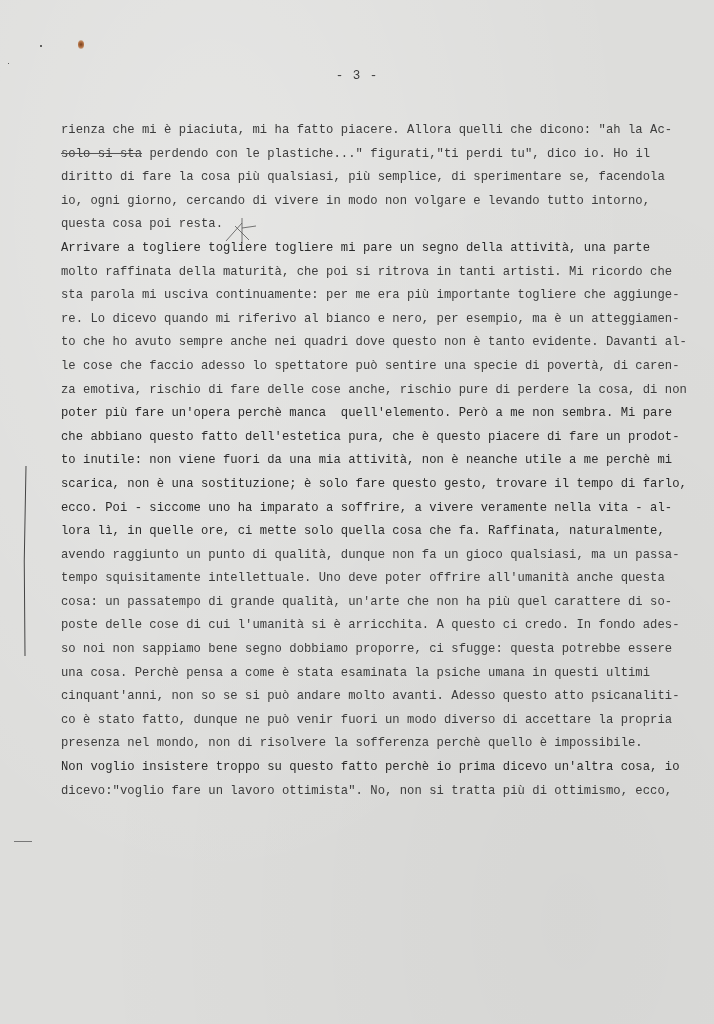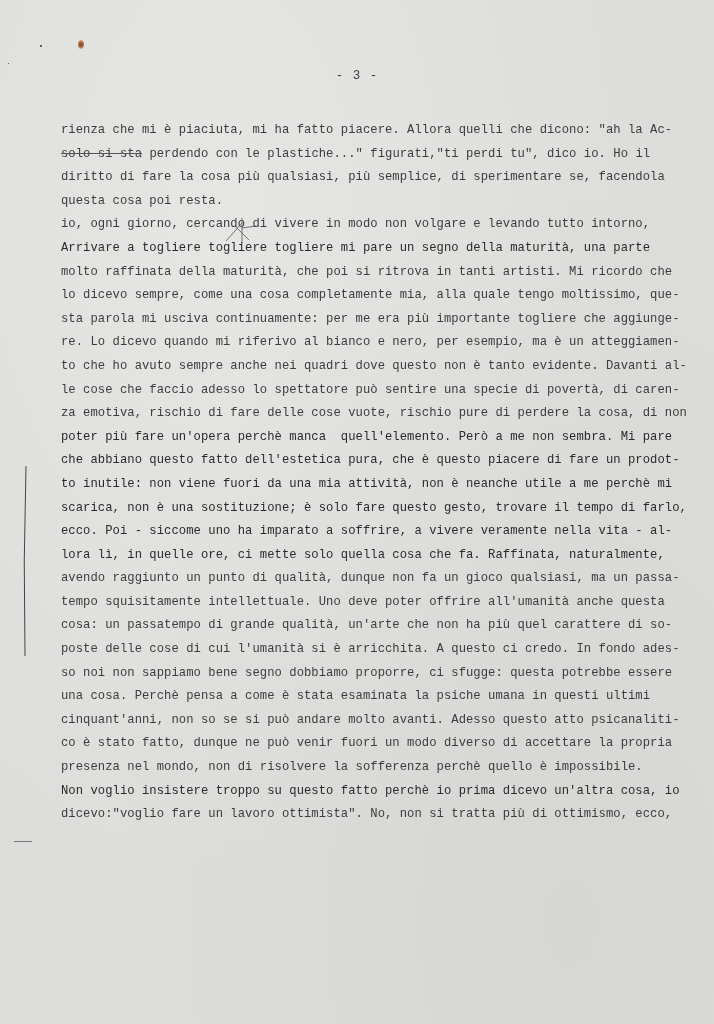--- a/index.html
+++ b/index.html
@@ -100,30 +100,29 @@
   <div class="stain"></div>
   <div class="speck" style="left:40px;top:45px;"></div>
   <div class="speck" style="left:8px;top:63px;width:1px;height:1px;"></div>
 
   <div class="page-number">- 3 -</div>
 
   <div class="body-text">
     <div class="line">rienza che mi è piaciuta, mi ha fatto piacere. Allora quelli che dicono: "ah la Ac-</div>
     <div class="line"><span class="strike">solo si sta</span><span id="line1-rest"> perdendo con le plastiche..." figurati,"ti perdi tu", dico io. Ho il</span></div>
     <div class="line">diritto di fare la cosa più qualsiasi, più semplice, di sperimentare se, facendola</div>
+    <div class="line">io, ogni giorno, cercando di vivere in modo non volgare e levando tutto intorno,</div>
     <div class="line">questa cosa poi resta.</div>
-    <div class="line">io, ogni giorno, cercando di vivere in modo non volgare e levando tutto intorno,</div>
-    <div class="line dark">Arrivare a togliere togliere togliere mi pare un segno della maturità, una parte</div>
+    <div class="line dark">Arrivare a togliere togliere togliere mi pare un segno della attività, una parte</div>
     <div class="line">molto raffinata della maturità, che poi si ritrova in tanti artisti. Mi ricordo che</div>
-    <div class="line">lo dicevo sempre, come una cosa completamente mia, alla quale tengo moltissimo, que-</div>
     <div class="line">sta parola mi usciva continuamente: per me era più importante togliere che aggiunge-</div>
     <div class="line">re. Lo dicevo quando mi riferivo al bianco e nero, per esempio, ma è un atteggiamen-</div>
     <div class="line">to che ho avuto sempre anche nei quadri dove questo non è tanto evidente. Davanti al-</div>
     <div class="line">le cose che faccio adesso lo spettatore può sentire una specie di povertà, di caren-</div>
-    <div class="line">za emotiva, rischio di fare delle cose vuote, rischio pure di perdere la cosa, di non</div>
+    <div class="line">za emotiva, rischio di fare delle cose anche, rischio pure di perdere la cosa, di non</div>
     <div class="line dark">poter più fare un'opera perchè manca  quell'elemento. Però a me non sembra. Mi pare</div>
     <div class="line dark">che abbiano questo fatto dell'estetica pura, che è questo piacere di fare un prodot-</div>
     <div class="line dark">to inutile: non viene fuori da una mia attività, non è neanche utile a me perchè mi</div>
     <div class="line dark">scarica, non è una sostituzione; è solo fare questo gesto, trovare il tempo di farlo,</div>
     <div class="line dark">ecco. Poi - siccome uno ha imparato a soffrire, a vivere veramente nella vita - al-</div>
     <div class="line dark">lora lì, in quelle ore, ci mette solo quella cosa che fa. Raffinata, naturalmente,</div>
     <div class="line">avendo raggiunto un punto di qualità, dunque non fa un gioco qualsiasi, ma un passa-</div>
     <div class="line">tempo squisitamente intellettuale. Uno deve poter offrire all'umanità anche questa</div>
     <div class="line">cosa: un passatempo di grande qualità, un'arte che non ha più quel carattere di so-</div>
     <div class="line">poste delle cose di cui l'umanità si è arricchita. A questo ci credo. In fondo ades-</div>

